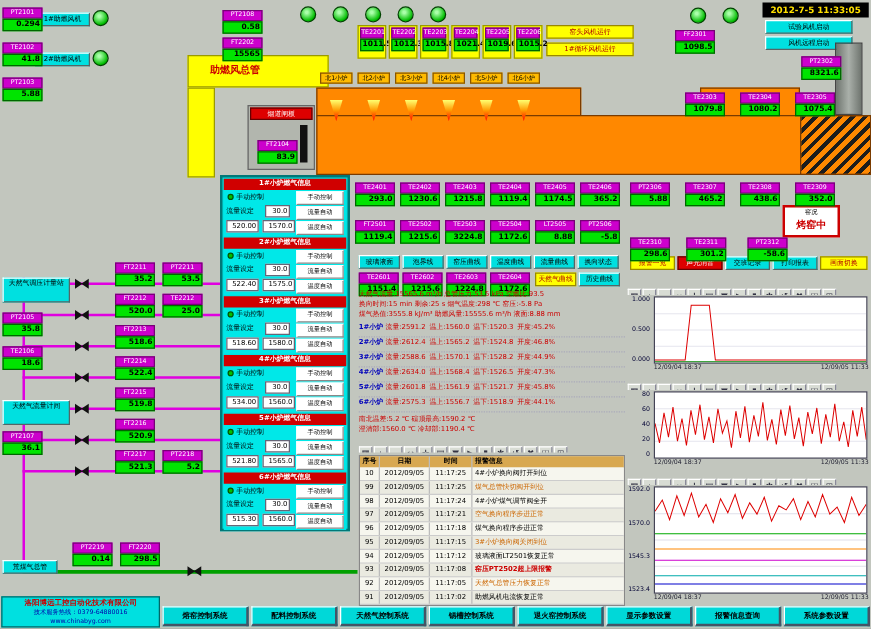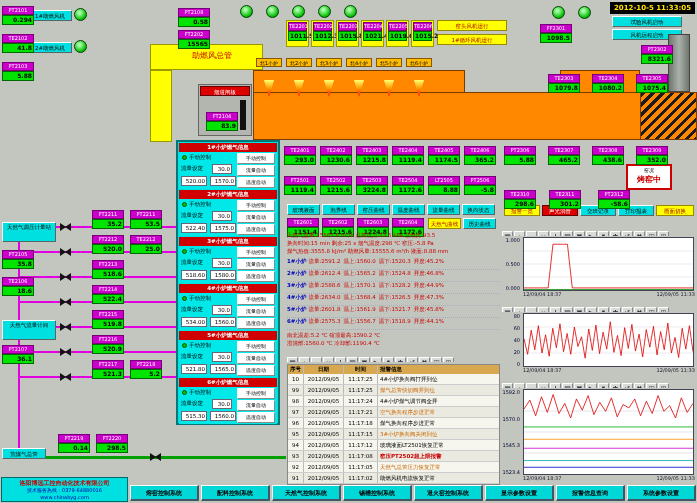--- a/index.html
+++ b/index.html
@@ -57,30 +57,30 @@
   .alm .a4{color:#cc0000;font-weight:bold;}
   .bbtn{position:absolute;top:485px;height:16px;width:69px;background:#00d8d8;border-top:1px solid #fff;border-left:1px solid #fff;border-right:2px solid #456;border-bottom:2px solid #456;font-size:6px;font-weight:bold;line-height:13px;text-align:center;color:#000;}
   .company{position:absolute;left:1px;top:477px;width:127px;height:25px;background:#00e0e0;border:1px solid #006868;text-align:center;overflow:hidden;}
   .company .cn{color:#cc0000;font-size:6px;font-weight:bold;line-height:9px;}
   .company .cl{color:#0000aa;font-size:5px;line-height:7px;}
   .kiln{position:absolute;left:626px;top:164px;width:46px;height:26px;background:#fff;border:2px solid #cc0000;text-align:center;}
   .kiln .k1{font-size:5px;color:#000;line-height:8px;}
   .kiln .k2{font-size:8px;color:#cc0000;font-weight:bold;line-height:12px;}
   .chimney{position:absolute;left:668px;top:34px;width:22px;height:58px;background:linear-gradient(90deg,#6f756f,#aab0aa,#6f756f);border:1px solid #444;}
   .duct{position:absolute;background:#ffff00;border:1px solid #999900;}
-  .ductlbl{position:absolute;color:#cc0000;font-weight:normal;font-size:8px;margin-left:24px;}
+  .ductlbl{position:absolute;color:#cc0000;font-weight:bold;font-size:8px;}
   .dampbox{position:absolute;left:198px;top:84px;width:54px;height:52px;background:#b2b6ae;border:1px solid #666;}
   .blackbar{position:absolute;background:#111;}
 </style>
 </head>
 <body>
 
 <div id="screen">
 
-  <div class="clock">2012-10-5 11:33:05</div>
+  <div class="clock">2012-7-5 11:33:05</div>
 
   <div class="fan" style="left:74px;top:8px"></div>
   <div class="fan" style="left:74px;top:40px"></div>
   <div class="c" style="left:28px;top:10px;width:44px;height:11px">1#助燃风机</div>
   <div class="c" style="left:28px;top:42px;width:44px;height:11px">2#助燃风机</div>
 
   <div class="fan" style="left:240px;top:5px"></div>
   <div class="fan" style="left:266px;top:5px"></div>
   <div class="fan" style="left:292px;top:5px"></div>
   <div class="fan" style="left:318px;top:5px"></div>

